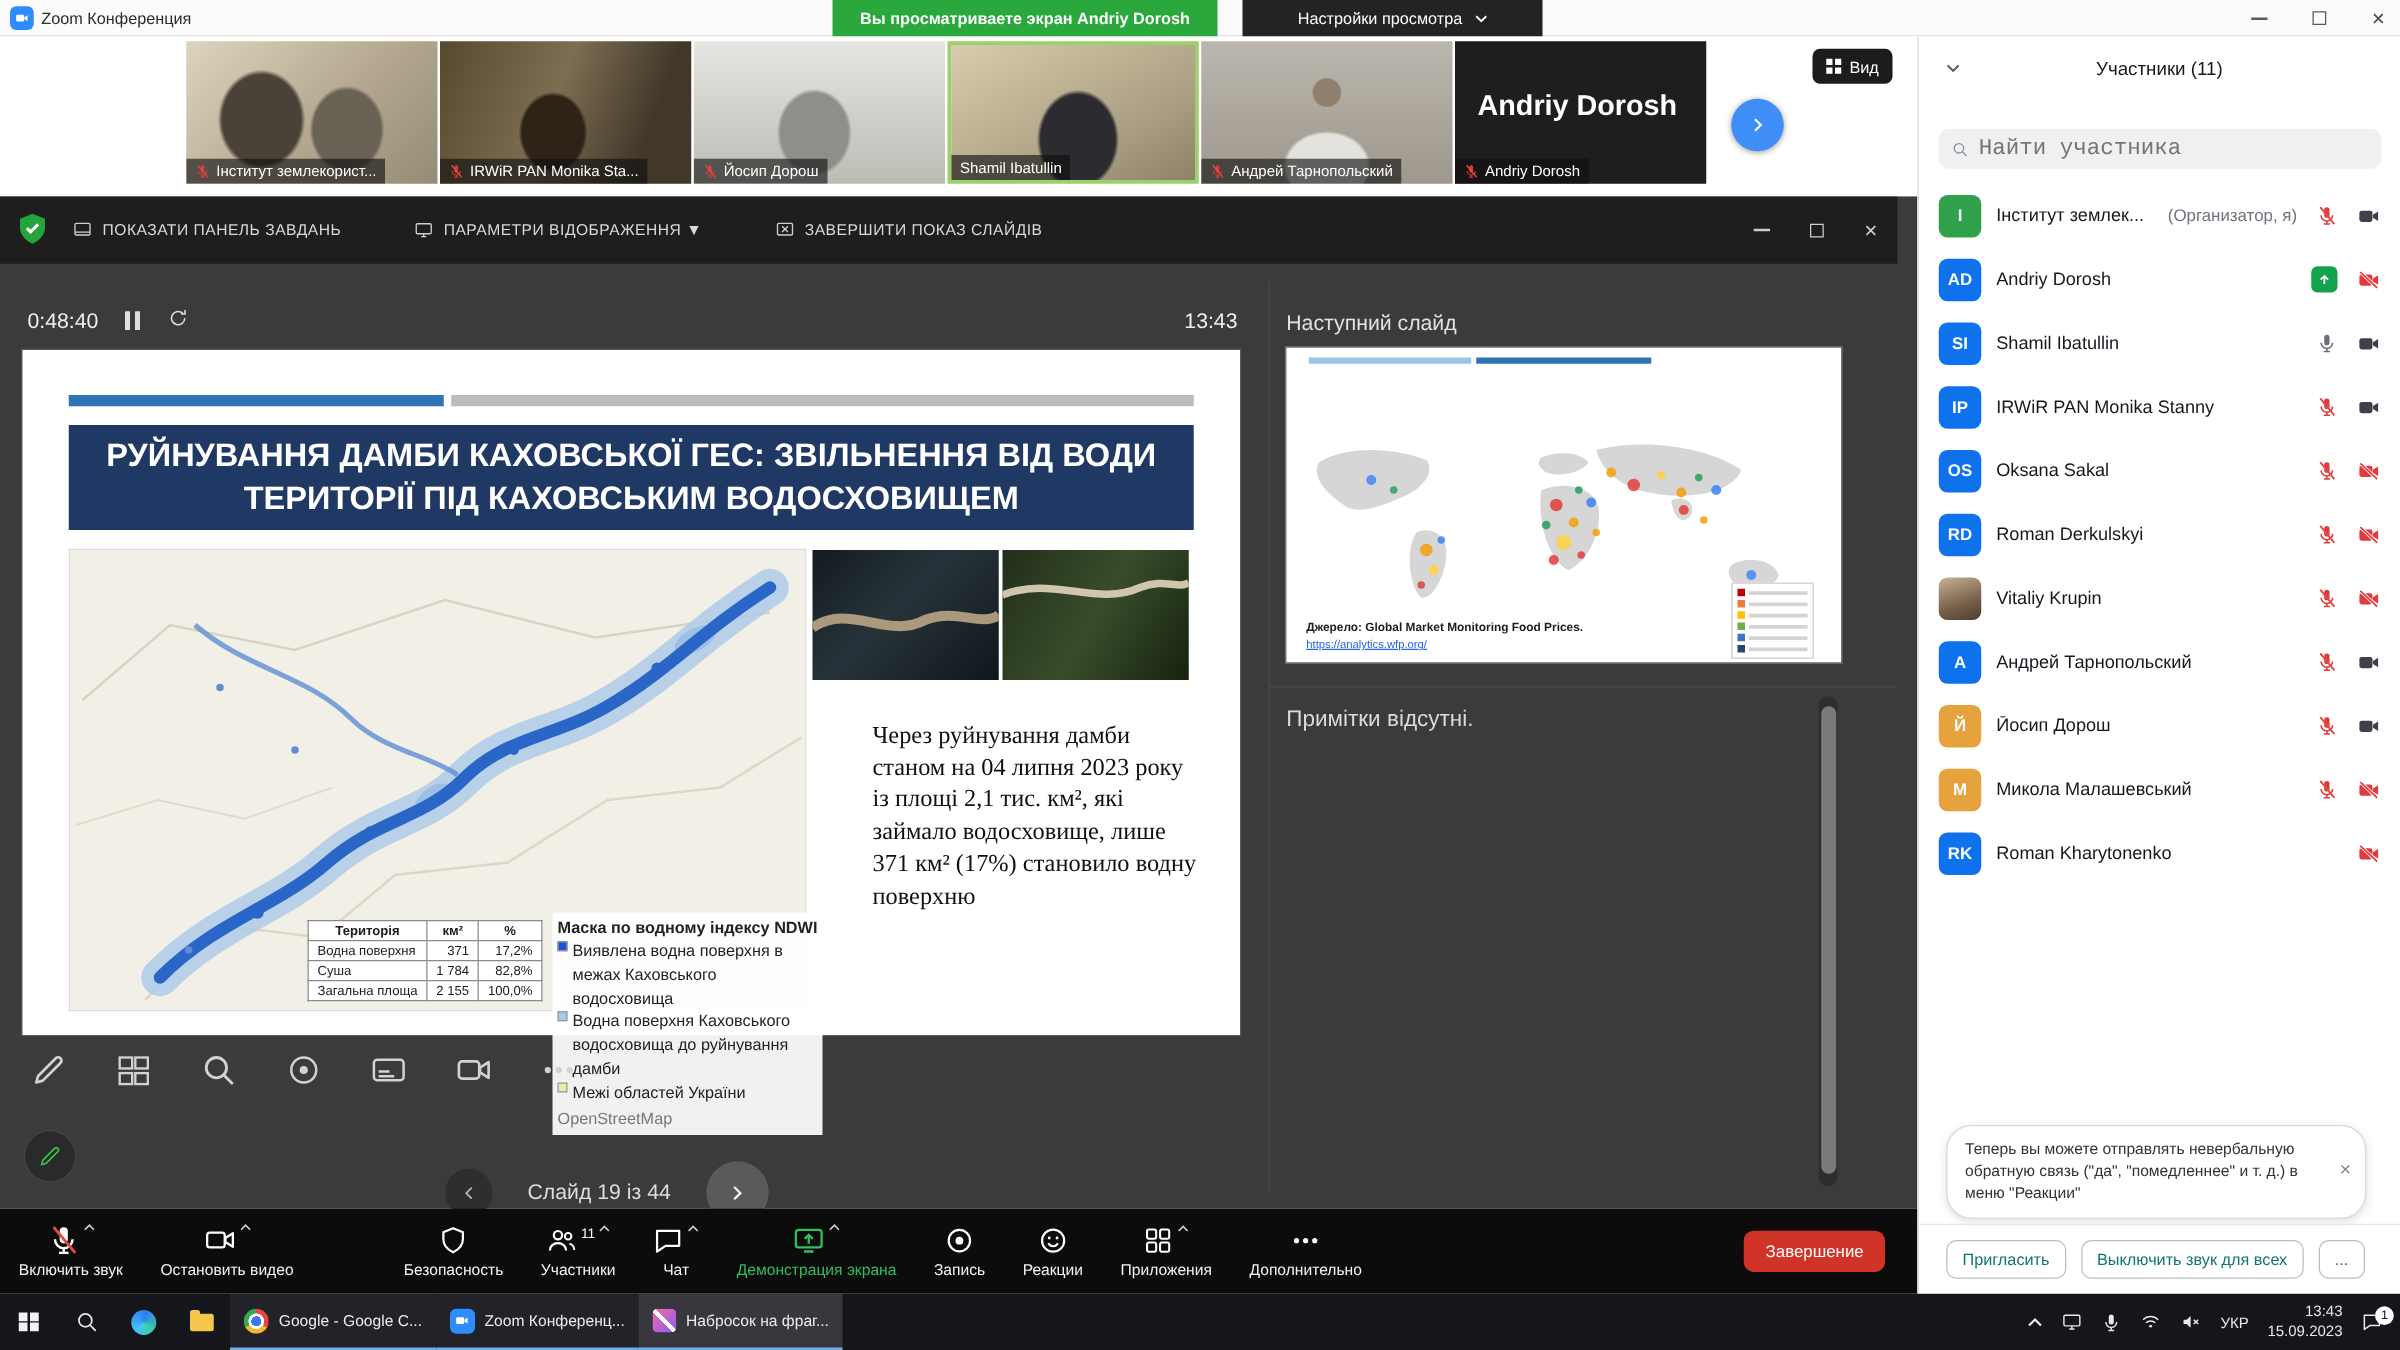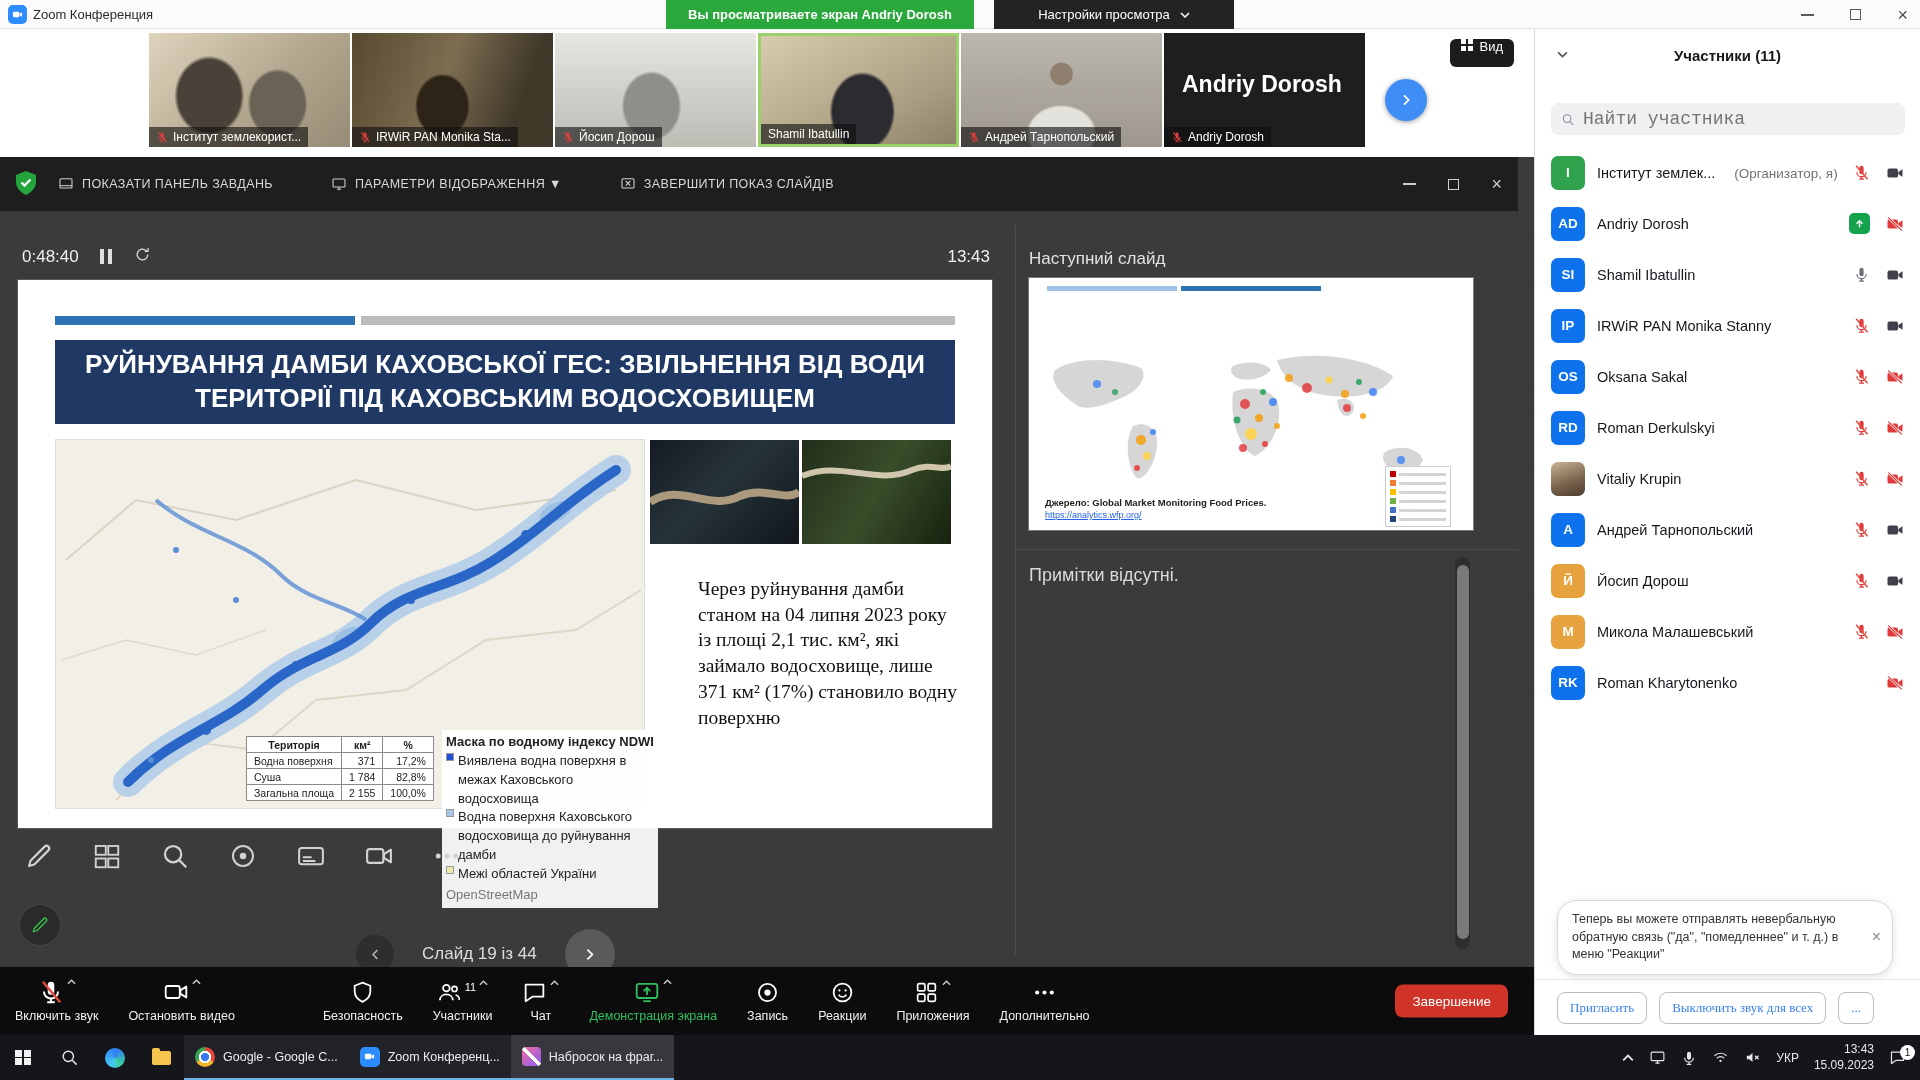--- a/index.html
+++ b/index.html
@@ -26,21 +26,21 @@
 .vtile.active{border:3px solid #9bd06a}
 .t1{background:radial-gradient(ellipse 70px 80px at 30% 55%,#4a4238 0 45%,transparent 50%),radial-gradient(ellipse 60px 70px at 64% 62%,#6a6255 0 45%,transparent 50%),linear-gradient(135deg,#ded3bc,#b3a88f 55%,#968b74)}
 .t2{background:radial-gradient(ellipse 55px 65px at 45% 64%,#2e2317 0 45%,transparent 50%),linear-gradient(110deg,#57492f,#7d6e52 45%,#41382a 80%)}
 .t3{background:radial-gradient(ellipse 60px 70px at 48% 64%,#8f8f8a 0 45%,transparent 50%),linear-gradient(180deg,#e6e6e2,#bcbcb5)}
 .t4{background:radial-gradient(ellipse 62px 75px at 52% 70%,#2b2b30 0 48%,transparent 53%),linear-gradient(150deg,#d8ccae,#a89d80 70%,#8d8268)}
 .t5{background:radial-gradient(ellipse 24px 24px at 50% 36%,#8f7f6e 0 45%,transparent 50%),radial-gradient(ellipse 64px 52px at 50% 88%,#e4e2dc 0 50%,transparent 55%),linear-gradient(180deg,#bcb7ae,#9d978d)}
 .t6{background:#1e1e1e}
 .vlabel{position:absolute;left:0;bottom:0;max-width:100%;background:rgba(15,15,15,.62);color:#fff;font-size:12px;line-height:1;padding:4px 7px;display:flex;align-items:center;gap:5px;white-space:nowrap;overflow:hidden}
 .vname{position:absolute;left:18px;top:38px;color:#fff;font-size:23px;font-weight:bold}
 #nextpage{position:absolute;left:1385px;top:50px;width:42px;height:42px;border-radius:50%;background:#3f8ef7;display:flex;align-items:center;justify-content:center;box-shadow:0 1px 5px rgba(0,0,0,.4);cursor:pointer}
-#viewbtn{position:absolute;left:1450px;top:10px;height:28px;padding:0 11px;background:#1c1c1f;border-radius:6px;color:#fff;font-size:13px;display:flex;align-items:flex-start;gap:7px;cursor:pointer}
+#viewbtn{position:absolute;left:1450px;top:10px;height:28px;padding:0 11px;background:#1c1c1f;border-radius:6px;color:#fff;font-size:13px;display:flex;align-items:center;gap:7px;cursor:pointer}
 .gridglyph{display:grid;grid-template-columns:5px 5px;grid-template-rows:5px 5px;gap:1.5px}
 .gridglyph i{background:#fff}
 
 
 #presenter{position:absolute;top:157px;left:0;width:1534px;height:810px;background:#3b3b3b;z-index:10}
 #ptoolbar{position:absolute;top:0;left:0;width:1518px;height:54px;background:#1e1e1e;display:flex;align-items:center;gap:58px;padding-left:58px;color:#d8d8d8}
 .pt-item{display:flex;align-items:center;gap:8px;font-size:12.5px;letter-spacing:.4px;white-space:nowrap;cursor:pointer}
 #pwinctl{position:absolute;right:16px;top:0;height:54px;display:flex;align-items:center;gap:32px}
 .pmini{display:inline-block;width:13px;height:2px;background:#cfcfcf}
 .pmaxi{display:inline-block;width:11px;height:11px;border:1.4px solid #cfcfcf}
@@ -103,39 +103,39 @@
 
 #ztoolbar{position:absolute;top:967px;left:0;width:1534px;height:68px;background:#0c0c0c;display:flex;align-items:center;z-index:45}
 .zt{display:flex;flex-direction:column;align-items:center;justify-content:center;gap:4px;padding:0 15px;color:#f2f2f2;font-size:12.5px;white-space:nowrap;cursor:pointer;height:100%}
 .zt .irow{display:flex;align-items:flex-start;gap:3px}
 .zt.green{color:#2fbf5f}
 .zbadge{font-size:11px;color:#fff;margin-top:1px}
 #zend{position:absolute;right:26px;top:50%;transform:translateY(-50%);background:#d03328;color:#fff;font-size:13.5px;padding:9px 17px;border-radius:8px;cursor:pointer;white-space:nowrap}
 
 
 #sidebar{position:absolute;top:29px;left:1534px;width:386px;height:1006px;background:#fff;border-left:1px solid #d8d8d8;z-index:50}
-#sb-head{position:absolute;top:0;left:0;width:100%;height:52px;display:flex;align-items:center;justify-content:center;font-size:15px;font-weight:bold;color:#18181f}
+#sb-head{position:absolute;top:0;left:0;width:100%;height:52px;display:flex;align-items:center;justify-content:center;font-size:15px;font-weight:normal;color:#18181f}
 #sb-collapse{position:absolute;left:22px;top:22px;color:#555;cursor:pointer}
 #sb-search{position:absolute;left:16px;top:74px;width:354px;height:32px;background:#eff0f2;border-radius:8px;display:flex;align-items:center;gap:8px;padding:0 10px}
 #sb-search input{border:0;background:transparent;outline:none;font-size:18px;color:#0369a1;width:100%;font-family:Liberation Mono, monospace}
 #sb-list{position:absolute;top:118px;left:0;width:100%}
 .prow{display:flex;align-items:center;height:51px;padding:0 16px;gap:12px;cursor:pointer}
 .pavatar{width:34px;height:34px;border-radius:7px;color:#fff;font-weight:bold;font-size:13.5px;display:flex;align-items:center;justify-content:center;flex:none}
 .pavatar.photo{background:linear-gradient(160deg,#c9b294,#77614a 60%,#4c3d30)}
 .pname{flex:1;font-size:14.5px;color:#17171f;white-space:nowrap;overflow:hidden}
 .psuffix{color:#71717c;font-size:13.5px;margin-left:19px}
 .picons{display:flex;gap:16px;align-items:center;flex:none}
 .red{color:#e03a3a}
 .dark{color:#40404b}
 .gray{color:#6f6f78}
 .sharebadge{width:21px;height:21px;border-radius:5px;background:#14a24d;display:flex;align-items:center;justify-content:center}
 #sb-toast{position:absolute;left:22px;top:871px;width:336px;background:#fff;border:1px solid #d9d9d9;border-radius:20px;box-shadow:0 2px 8px rgba(0,0,0,.12);padding:10px 32px 10px 14px;font-size:12.5px;color:#333;line-height:1.4}
 .tclose{position:absolute;right:11px;top:50%;transform:translateY(-50%);color:#888;font-size:16px;cursor:pointer}
 #sb-foot{position:absolute;left:0;bottom:0;width:100%;height:56px;border-top:1px solid #e7e7e7;display:flex;align-items:center;gap:12px;padding:0 22px}
-.sbtn{border:1px solid #b9bcc2;border-radius:8px;background:#fff;font-size:13px;color:#3b82f6;padding:7px 12px;font-family:Liberation Serif, serif;white-space:nowrap;cursor:pointer}
+.sbtn{border:1px solid #b9bcc2;border-radius:8px;background:#fff;font-size:13px;color:#0f766e;padding:7px 12px;font-family:Liberation Sans, sans-serif;white-space:nowrap;cursor:pointer}
 
 
 #taskbar{position:absolute;top:1035px;left:0;width:1920px;height:45px;background:#15151c;display:flex;align-items:center;z-index:70;color:#e8e8e8}
 .tbi{width:46px;height:100%;display:flex;align-items:center;justify-content:center;cursor:pointer}
 .winlogo{display:grid;grid-template-columns:7px 7px;grid-template-rows:7px 7px;gap:1.5px}
 .winlogo i{background:#f2f2f2}
 .edgeicon{width:20px;height:20px;border-radius:50%;background:conic-gradient(from 210deg,#45c6f4,#2f7cf6 45%,#39d0a0 80%,#45c6f4)}
 .foldericon{width:19px;height:14px;background:#f6c54e;border-radius:2px;position:relative}
 .foldericon::before{content:"";position:absolute;top:-3px;left:0;width:8px;height:4px;background:#f6c54e;border-radius:2px 2px 0 0}
 .chromeicon{width:20px;height:20px;border-radius:50%;background:radial-gradient(circle,#3a77f2 0 4px,#fff 4px 6px,transparent 6.5px),conic-gradient(#e8453c 0 120deg,#f7b529 120deg 240deg,#34a853 240deg 360deg);flex:none}

